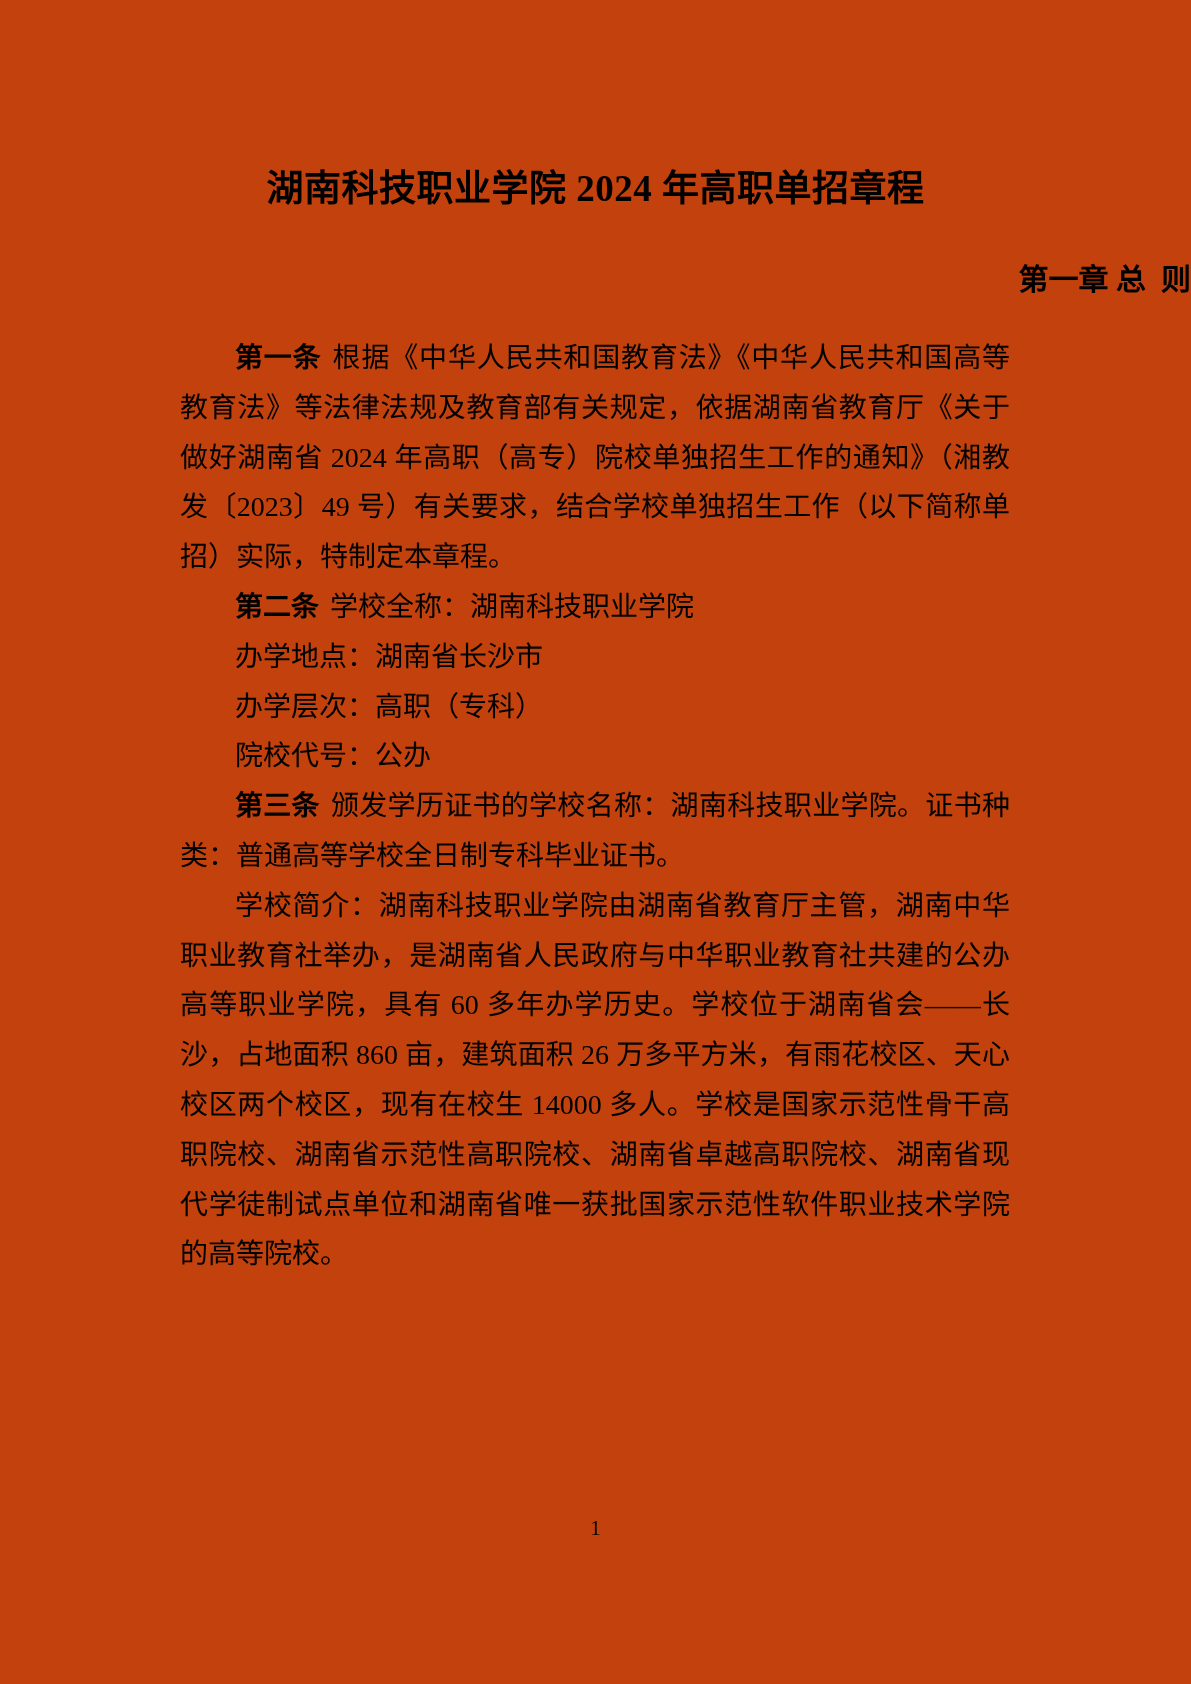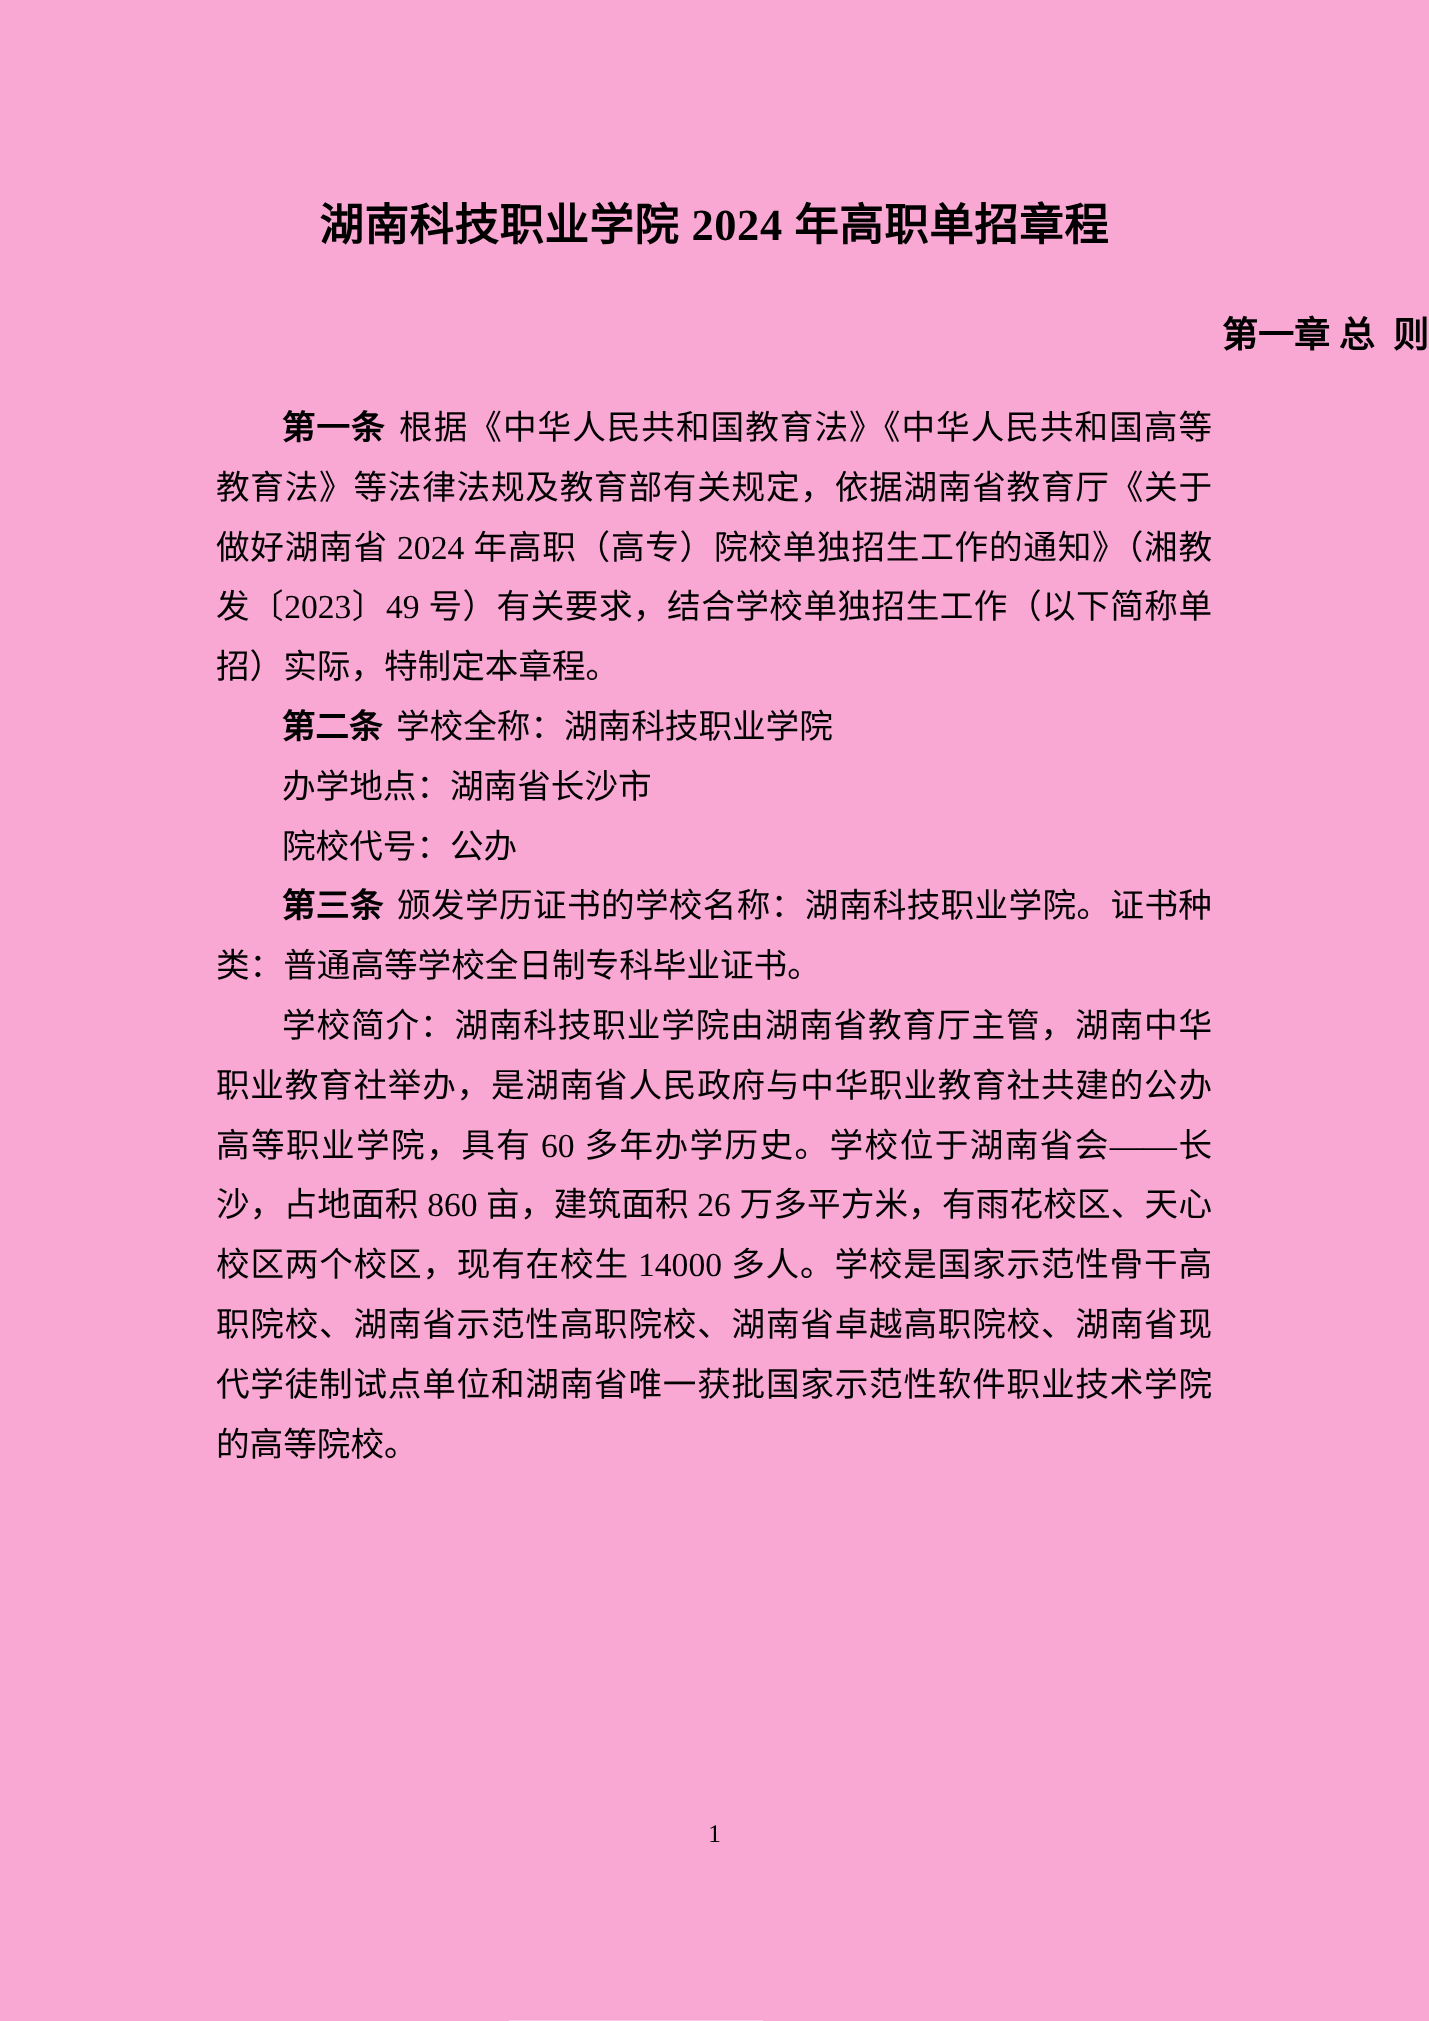--- a/index.html
+++ b/index.html
@@ -4,21 +4,21 @@
 <style>
   html, body {
     margin: 0;
     padding: 0;
     background: #ffffff;
   }
   .page {
     position: relative;
     width: 1191px;
     height: 1684px;
-    background: #f9a8d4;
+    background: #c2410c;
     overflow: hidden;
     font-family: "Liberation Serif", "DejaVu Serif", serif;
     color: #000000;
   }
   .doc-title {
     position: absolute;
     top: 164px;
     left: 0;
     right: 0;
     margin: 0;
@@ -81,20 +81,21 @@
   <h2 class="chapter-heading">第一章 总  则</h2>
 
   <div class="body-text">
     <p><span class="article-lead">第一条</span><span>根据《中华人民共和国教育法》《中华人民共和国高等教育法》等法律法规及教育部有关规定，依据湖南省教育厅《关于做好湖南省 2024 年高职（高专）院校单独招生工作的通知》（湘教发〔2023〕49 号）有关要求，结合学校单独招生工作（以下简称单招）实际，特制定本章程。</span></p>
 
     <p><span class="article-lead">第二条</span><span>学校全称：湖南科技职业学院</span></p>
 
     <p><span>办学地点：湖南省长沙市</span></p>
 
 
+    <p><span>办学层次：高职（专科）</span></p>
 
 
     <p><span>院校代号：公办</span></p>
 
     <p><span class="article-lead">第三条</span><span>颁发学历证书的学校名称：湖南科技职业学院。证书种类：普通高等学校全日制专科毕业证书。</span></p>
 
 
     <p><span>学校简介：湖南科技职业学院由湖南省教育厅主管，湖南中华职业教育社举办，是湖南省人民政府与中华职业教育社共建的公办高等职业学院，具有 60 多年办学历史。学校位于湖南省会——长沙，占地面积 860 亩，建筑面积 26 万多平方米，有雨花校区、天心校区两个校区，现有在校生 14000 多人。学校是国家示范性骨干高职院校、湖南省示范性高职院校、湖南省卓越高职院校、湖南省现代学徒制试点单位和湖南省唯一获批国家示范性软件职业技术学院的高等院校。</span></p>
   </div>
 

